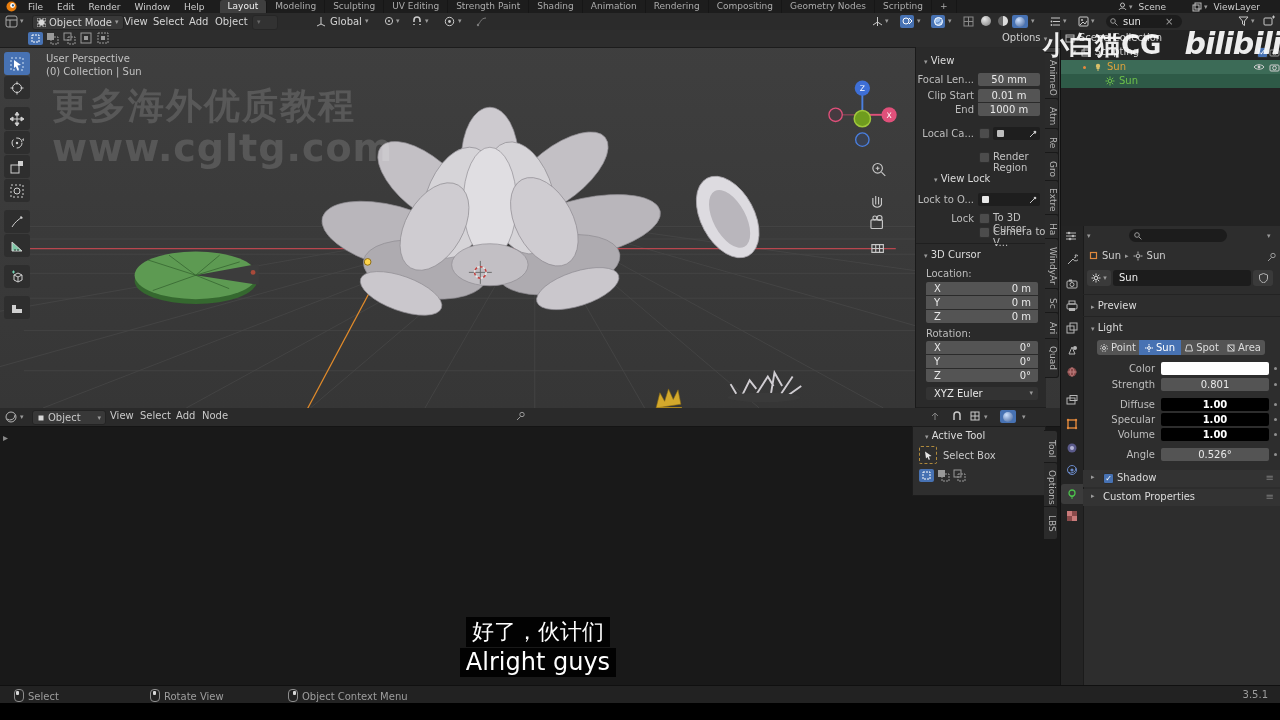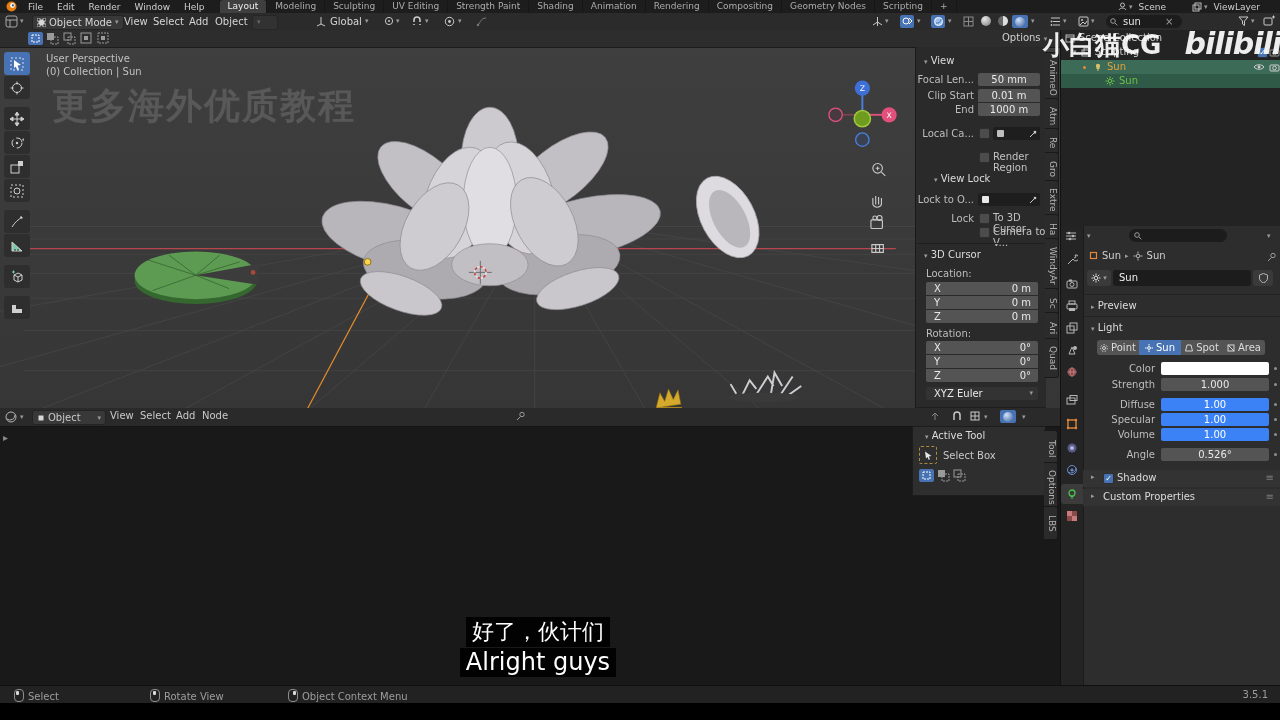--- a/index.html
+++ b/index.html
@@ -13,21 +13,21 @@
   .wstab{padding:0 8px;height:13px;line-height:13px;color:#ababab;border-right:1px solid #161616;}
   .wstab.active{background:#3f3f3f;color:#efefef;border-radius:3px 3px 0 0;}
   
   #hrow{left:0;top:13px;width:1280px;height:17px;background:#2b2b2b;border-bottom:1px solid #141414;}
   .hitem{position:absolute;top:0;height:17px;line-height:17px;color:#d4d4d4;}
   .ddbox{background:#383838;border:1px solid #232323;border-radius:3px;height:13px;line-height:13px;top:2px;padding:0 4px;display:flex;gap:3px;align-items:center;}
   .chev{color:#9a9a9a;font-size:7px;}
   .shadeball{width:10px;height:10px;border-radius:50%;display:inline-block;margin:0 2px;}
   
   .vfield{background:#545454;border-radius:2px;height:13px;line-height:13px;text-align:center;color:#e9e9e9;position:absolute;}
-  .vfield.blue{background:#3b82f6;color:#fff;}
+  .vfield.blue{background:#000000;color:#fff;font-weight:bold;}
   .vfield.dark{background:#1e1e1e;}
   .rlabel{position:absolute;text-align:right;color:#bdbdbd;height:13px;line-height:13px;}
   .chk{position:absolute;width:9px;height:9px;background:#4c4c4c;border:1px solid #2e2e2e;border-radius:2px;}
   .chk.on{background:#4772b3;color:#fff;font-size:8px;line-height:9px;text-align:center;}
   .phdr{position:absolute;color:#dcdcdc;}
   .dot{position:absolute;width:3px;height:3px;border-radius:50%;background:#8f8f8f;}
   .vtab{position:absolute;writing-mode:vertical-rl;background:#2b2b2b;border:1px solid #191919;border-left:none;
         border-radius:0 3px 3px 0;color:#b3b3b3;font-size:9px;padding:4px 0;width:13px;text-align:center;}
   .mouse{display:inline-block;width:8px;height:11px;border:1px solid #8d8d8d;border-radius:4px;position:relative;vertical-align:-2px;margin-right:4px;}
   .mouse i{position:absolute;top:1px;width:3px;height:4px;background:#d8d8d8;border-radius:1px;}
@@ -415,20 +415,21 @@
           </svg>
         </div>
     </div>
 
     <div class="abs" style="left:46px;top:23px;color:#c0c0c0">
       <div>User Perspective</div>
       <div style="margin-top:2px">(0) Collection | Sun</div>
     </div>
 
     <div class="abs wm" style="left:52px;top:52px;font-size:36px">更多海外优质教程</div>
+    <div class="abs wm" style="left:52px;top:96px;font-size:38px;letter-spacing:1px">www.cgltg.com</div>
 
     <div class="abs" style="left:915px;top:17px;width:130px;height:361px;background:rgba(42,42,42,0.96);border-left:1px solid #1a1a1a">
       <div class="phdr" style="left:8px;top:8px"><span class="chev">▾</span> <span>View</span></div>
       <div class="rlabel" style="left:0;top:26px;width:58px">Focal Len...</div>
       <div class="vfield" style="left:62px;top:26px;width:62px">50 mm</div>
       <div class="rlabel" style="left:0;top:42px;width:58px">Clip Start</div>
       <div class="vfield" style="left:62px;top:42px;width:62px;border-radius:2px 2px 0 0">0.01 m</div>
       <div class="rlabel" style="left:0;top:56px;width:58px">End</div>
       <div class="vfield" style="left:62px;top:56px;width:62px;border-radius:0 0 2px 2px">1000 m</div>
       <div class="rlabel" style="left:0;top:80px;width:58px">Local Ca...</div>
@@ -802,21 +803,21 @@
             <path d="M1,1 l6,6" stroke="#d5d5d5"></path>
           </svg>
         <span>Area</span>
       </div>
 
       <div class="rlabel" style="left:0;top:136px;width:72px">Color</div>
       <div class="abs" style="left:78px;top:136px;width:108px;height:13px;background:#fff;border-radius:2px"></div>
       <span class="dot" style="left:191px;top:141px"></span>
 
       <div class="rlabel" style="left:0;top:152px;width:72px">Strength</div>
-      <div class="vfield" style="left:78px;top:152px;width:108px">1.000</div>
+      <div class="vfield" style="left:78px;top:152px;width:108px">0.801</div>
       <span class="dot" style="left:191px;top:157px"></span>
 
       <div class="rlabel" style="left:0;top:172px;width:72px">Diffuse</div>
       <div class="vfield blue" style="left:78px;top:172px;width:108px">1.00</div>
       <span class="dot" style="left:191px;top:177px"></span>
 
       <div class="rlabel" style="left:0;top:187px;width:72px">Specular</div>
       <div class="vfield blue" style="left:78px;top:187px;width:108px">1.00</div>
       <span class="dot" style="left:191px;top:192px"></span>
 

